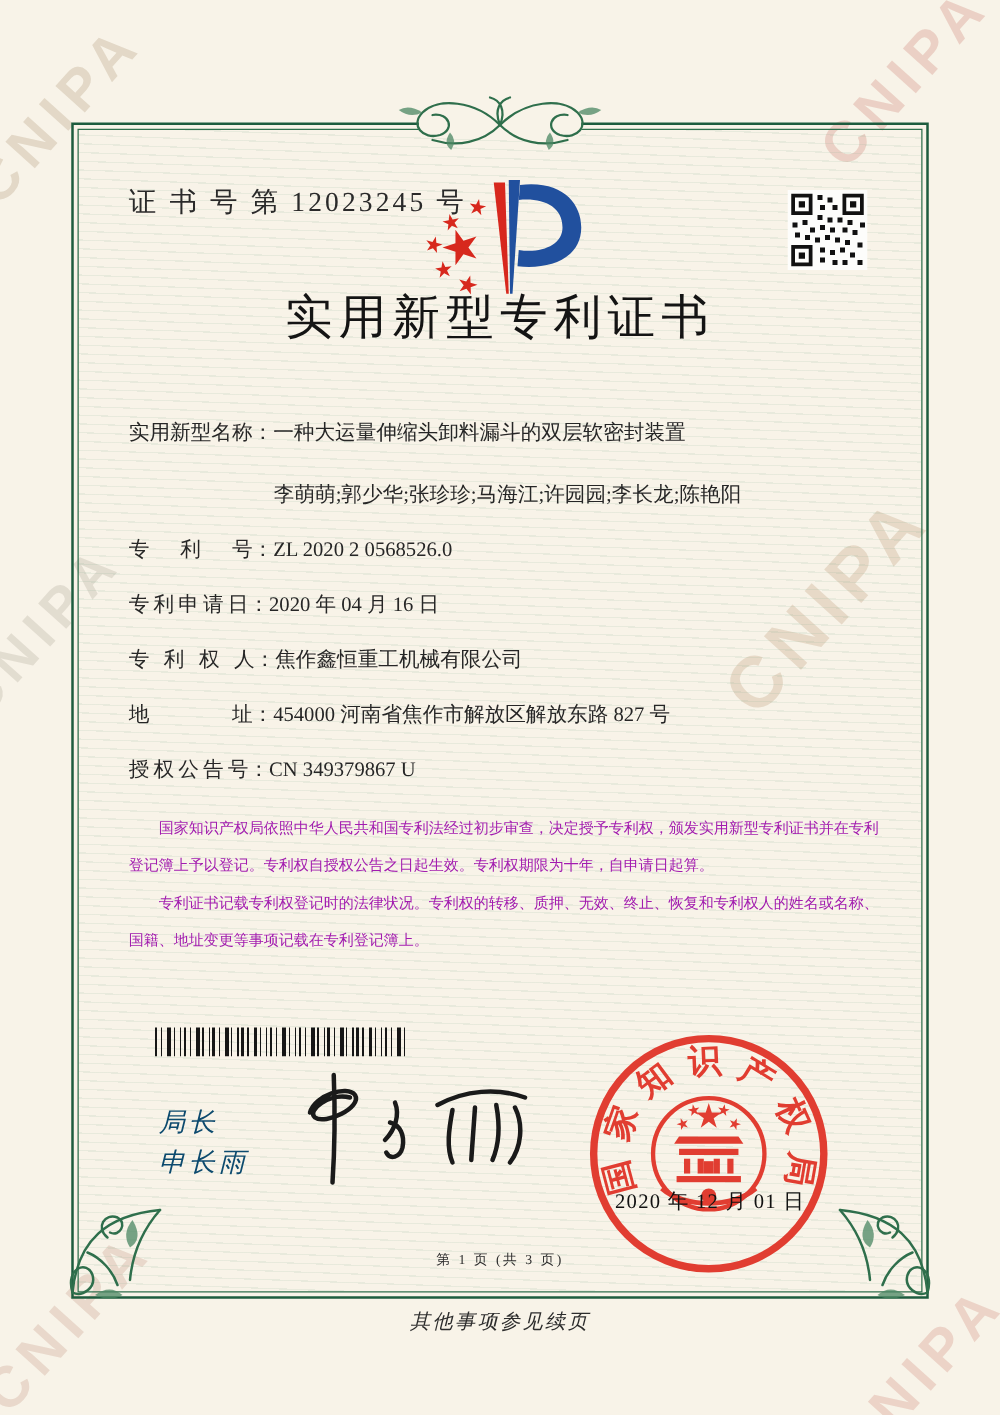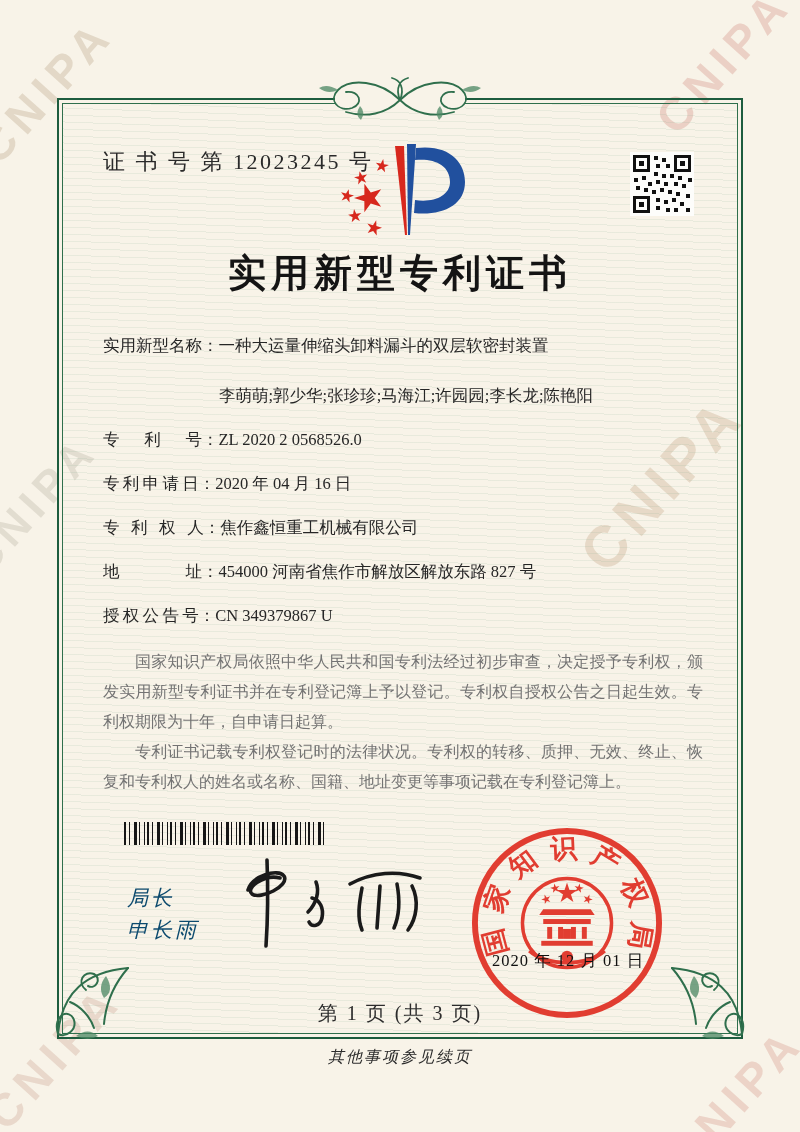--- a/index.html
+++ b/index.html
@@ -22,48 +22,48 @@
     position:absolute;left:3px;top:3px;right:3px;bottom:3px;
     border:1px solid #2f6f4c;
     background:repeating-linear-gradient(2deg, rgba(125,170,140,0.13) 0 1px, rgba(0,0,0,0) 1px 7px);
   }
   .ornament{position:absolute;}
   
   .cert-no{position:absolute;left:103px;top:147px;font-size:22px;letter-spacing:2.5px;color:#2a2a2a;}
   .logo{position:absolute;left:327px;top:136px;}
   .qr{position:absolute;left:630px;top:152px;}
   .title{
-    position:absolute;left:0;top:248px;width:800px;text-align:center;
-    font-size:38px;font-weight:bold;letter-spacing:5px;color:#141414;
+    position:absolute;left:0;top:228px;width:800px;text-align:center;
+    font-size:38px;font-weight:normal;letter-spacing:5px;color:#141414;
   }
   
   .fields{position:absolute;left:103px;top:333px;width:600px;font-size:16.5px;line-height:26px;color:#262626;}
   .frow{margin-bottom:18px;}
   .frow .lbl{white-space:pre;}
   .inv2{padding-left:116px;margin-top:24px;}
   .grant{display:flex;gap:56px;}
   
-  .paras{margin-top:8px;font-size:16px;line-height:30px;text-align:justify;color:#737373;font-family:Liberation Serif, serif;}
+  .paras{margin-top:8px;font-size:12px;line-height:30px;text-align:justify;color:#a21caf;font-family:Liberation Serif, serif;}
   .paras p{margin:0;text-indent:2em;}
   
   .barcode{
     position:absolute;left:124px;top:822px;width:202px;height:23px;
     background:
       repeating-linear-gradient(90deg,#161616 0 2px,rgba(0,0,0,0) 2px 5px,#161616 5px 6px,rgba(0,0,0,0) 6px 10px,#161616 10px 13px,rgba(0,0,0,0) 13px 15px,#161616 15px 16px,rgba(0,0,0,0) 16px 20px,#161616 20px 21px,rgba(0,0,0,0) 21px 23px);
   }
   
   .sig-label{position:absolute;font-family:"Liberation Sans",sans-serif;font-size:21px;letter-spacing:3px;color:#0c4a6e;font-style:italic;}
   .sig-title{left:127px;top:884px;}
   .sig-name{left:127px;top:916px;}
   .sig-script{position:absolute;left:212px;top:856px;}
   
   .seal{position:absolute;left:468px;top:824px;opacity:.93;}
   .seal-date{position:absolute;left:492px;top:950px;font-size:16.5px;letter-spacing:1px;color:#111;z-index:5;}
   
-  .page-info{position:absolute;left:0;top:1000px;width:800px;text-align:center;font-size:20px;letter-spacing:2px;color:#2c2c2c;}
+  .page-info{position:absolute;left:0;top:1000px;width:800px;text-align:center;font-size:11px;letter-spacing:2px;color:#2c2c2c;}
   .note{position:absolute;left:0;top:1047px;width:800px;text-align:center;font-size:16px;font-style:italic;letter-spacing:2px;color:#2c2c2c;}
 </style>
 </head>
 <body>
 
 <div class="page">
 
   <div class="wm" style="left:-42px;top:64px;font-size:46px;color:rgba(165,140,105,0.26);">CNIPA</div>
   <div class="wm" style="left:636px;top:34px;font-size:46px;color:rgba(205,130,115,0.30);">CNIPA</div>
   <div class="wm" style="left:-52px;top:480px;font-size:44px;color:rgba(160,150,135,0.24);">CNIPA</div>

